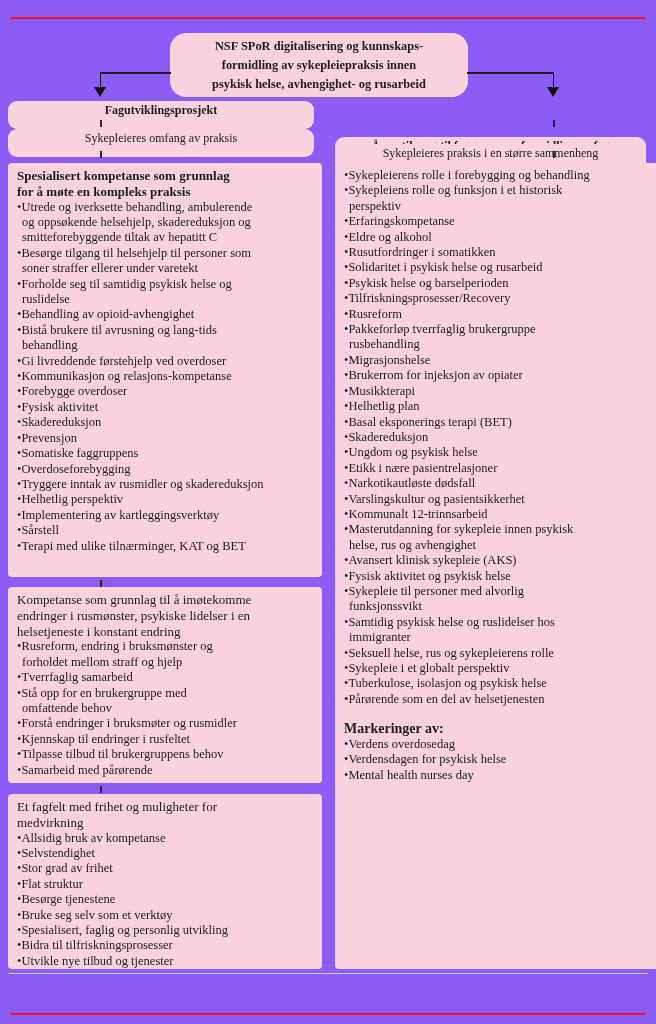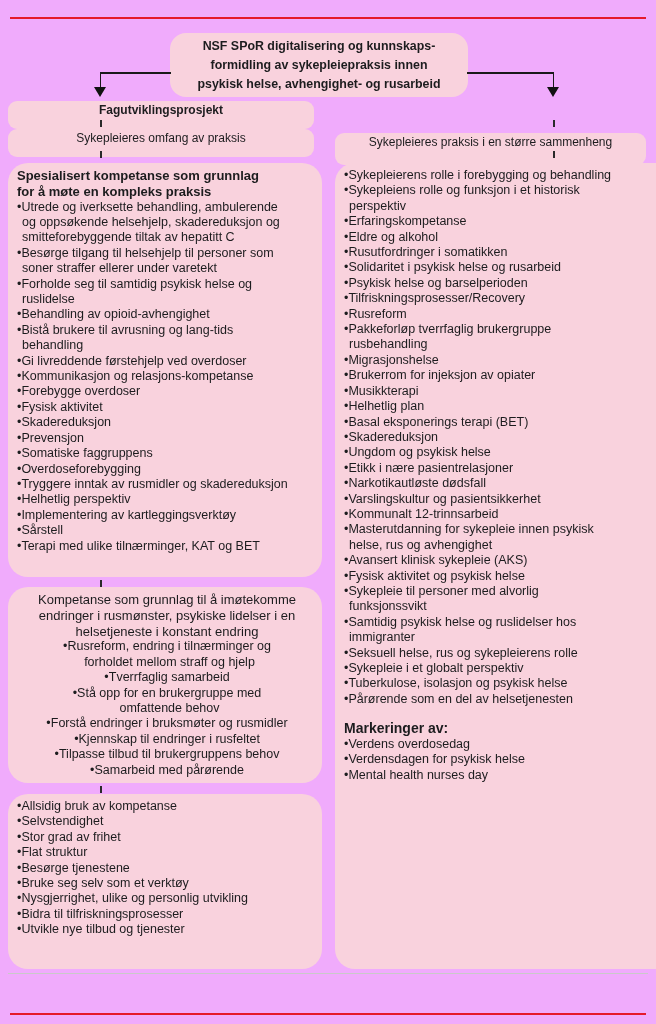--- a/index.html
+++ b/index.html
@@ -1,34 +1,34 @@
 <!DOCTYPE html>
 <html><head>
 <meta charset="utf-8">
 <style>
   html,body{margin:0;padding:0;background:#fff;}
   .page{
-    position:relative;width:656px;height:1024px;background:#f0abfc;
-    font-family:Liberation Sans, sans-serif;color:#1c1c1e;overflow:hidden;
+    position:relative;width:656px;height:1024px;background:#8b5cf6;
+    font-family:Liberation Serif, serif;color:#1c1c1e;overflow:hidden;
   }
   .rule-red{position:absolute;left:10px;right:10px;height:2px;background:#e5192a;}
   .rule-gray{position:absolute;left:8px;right:8px;top:973px;height:1px;background:#c9c9c9;}
   .titlebox{
     position:absolute;left:170px;top:33px;width:298px;height:64px;
     background:#f9d2dd;border-radius:16px;box-sizing:border-box;
     text-align:center;font-weight:bold;font-size:12.4px;line-height:19px;
     padding-top:4px;white-space:pre-line;
   }
   .pill{
     position:absolute;height:28px;background:#f9d2dd;border-radius:9px;
     text-align:center;font-size:12px;line-height:18px;
     overflow:hidden;white-space:nowrap;
   }
   .pill.bold{font-weight:bold;}
-  .pinkbox{position:absolute;background:#f9d2dd;border-radius:20px;}
+  .pinkbox{position:absolute;background:#f9d2dd;border-radius:4px;}
   .content{
     box-sizing:border-box;height:100%;overflow:hidden;
     padding:5px 5px 0 9px;font-size:12.5px;line-height:15.4px;
   }
   .box-title{white-space:pre-line;font-size:13px;line-height:15.8px;}
   .box-title.bold{font-weight:bold;}
   .bullet{padding-left:5px;text-indent:-5px;white-space:pre-line;}
   .bullet::before{content:"\2022";}
   .subsection-title{margin-top:14px;font-weight:bold;font-size:14px;line-height:15.8px;}
   .connector{position:absolute;background:#1a1a1a;}
@@ -60,21 +60,21 @@
   <div class="connector" style="left:552.5px;top:72px;width:1.5px;height:16px;"></div>
   <div class="arrowhead" style="left:547px;top:87px;"></div>
 
   <div class="pill bold" style="left:8px;top:101px;width:306px;">Fagutviklingsprosjekt</div>
   <div class="pill bold" style="left:335px;top:101px;width:311px;margin-top:36px;">Åpen tilgang til faggruppens formidling av fag</div>
 
   <div class="dash" style="left:99.5px;top:120px;"></div>
   <div class="dash" style="left:552.5px;top:120px;"></div>
 
   <div class="pill" style="left:8px;top:129px;width:306px;">Sykepleieres omfang av praksis</div>
-  <div class="pill" style="left:335px;top:133px;width:311px;">Sykepleieres praksis i en større sammenheng</div>
+  <div class="pill" style="left:335px;top:144px;width:311px;">Sykepleieres praksis i en større sammenheng</div>
 
   <div class="dash" style="left:99.5px;top:151px;"></div>
   <div class="dash" style="left:552.5px;top:151px;"></div>
 
   <div class="pinkbox" style="left:8px;top:163px;width:314px;height:414px;">
     <div class="content">
       <div class="box-title bold">Spesialisert kompetanse som grunnlag
 for å møte en kompleks praksis</div>
       <div>
           <div class="bullet">Utrede og iverksette behandling, ambulerende
@@ -99,51 +99,53 @@
           <div class="bullet">Helhetlig perspektiv</div>
           <div class="bullet">Implementering av kartleggingsverktøy</div>
           <div class="bullet">Sårstell</div>
           <div class="bullet">Terapi med ulike tilnærminger, KAT og BET</div>
         </div>
     </div>
   </div>
 
   <div class="dash" style="left:99.5px;top:580px;"></div>
 
-  <div class="pinkbox" style="left:8px;top:587px;width:314px;height:196px;text-align:center;">
+  <div class="pinkbox" style="left:8px;top:587px;width:314px;height:196px;">
     <div class="content">
       <div class="box-title">Kompetanse som grunnlag til å imøtekomme
 endringer i rusmønster, psykiske lidelser i en
 helsetjeneste i konstant endring</div>
       <div>
-          <div class="bullet">Rusreform, endring i tilnærminger og
+          <div class="bullet">Rusreform, endring i bruksmønster og
 forholdet mellom straff og hjelp</div>
           <div class="bullet">Tverrfaglig samarbeid</div>
           <div class="bullet">Stå opp for en brukergruppe med
 omfattende behov</div>
           <div class="bullet">Forstå endringer i bruksmøter og rusmidler</div>
           <div class="bullet">Kjennskap til endringer i rusfeltet</div>
           <div class="bullet">Tilpasse tilbud til brukergruppens behov</div>
           <div class="bullet">Samarbeid med pårørende</div>
         </div>
     </div>
   </div>
 
   <div class="dash" style="left:99.5px;top:786px;"></div>
 
   <div class="pinkbox" style="left:8px;top:794px;width:314px;height:175px;">
     <div class="content">
+      <div class="box-title">Et fagfelt med frihet og muligheter for
+medvirkning</div>
       <div>
           <div class="bullet">Allsidig bruk av kompetanse</div>
           <div class="bullet">Selvstendighet</div>
           <div class="bullet">Stor grad av frihet</div>
           <div class="bullet">Flat struktur</div>
           <div class="bullet">Besørge tjenestene</div>
           <div class="bullet">Bruke seg selv som et verktøy</div>
-          <div class="bullet">Nysgjerrighet, ulike og personlig utvikling</div>
+          <div class="bullet">Spesialisert, faglig og personlig utvikling</div>
           <div class="bullet">Bidra til tilfriskningsprosesser</div>
           <div class="bullet">Utvikle nye tilbud og tjenester</div>
         </div>
     </div>
   </div>
 
   <div class="pinkbox" style="left:335px;top:163px;width:345px;height:806px;">
     <div class="content">
       <div>
           <div class="bullet">Sykepleierens rolle i forebygging og behandling</div>

